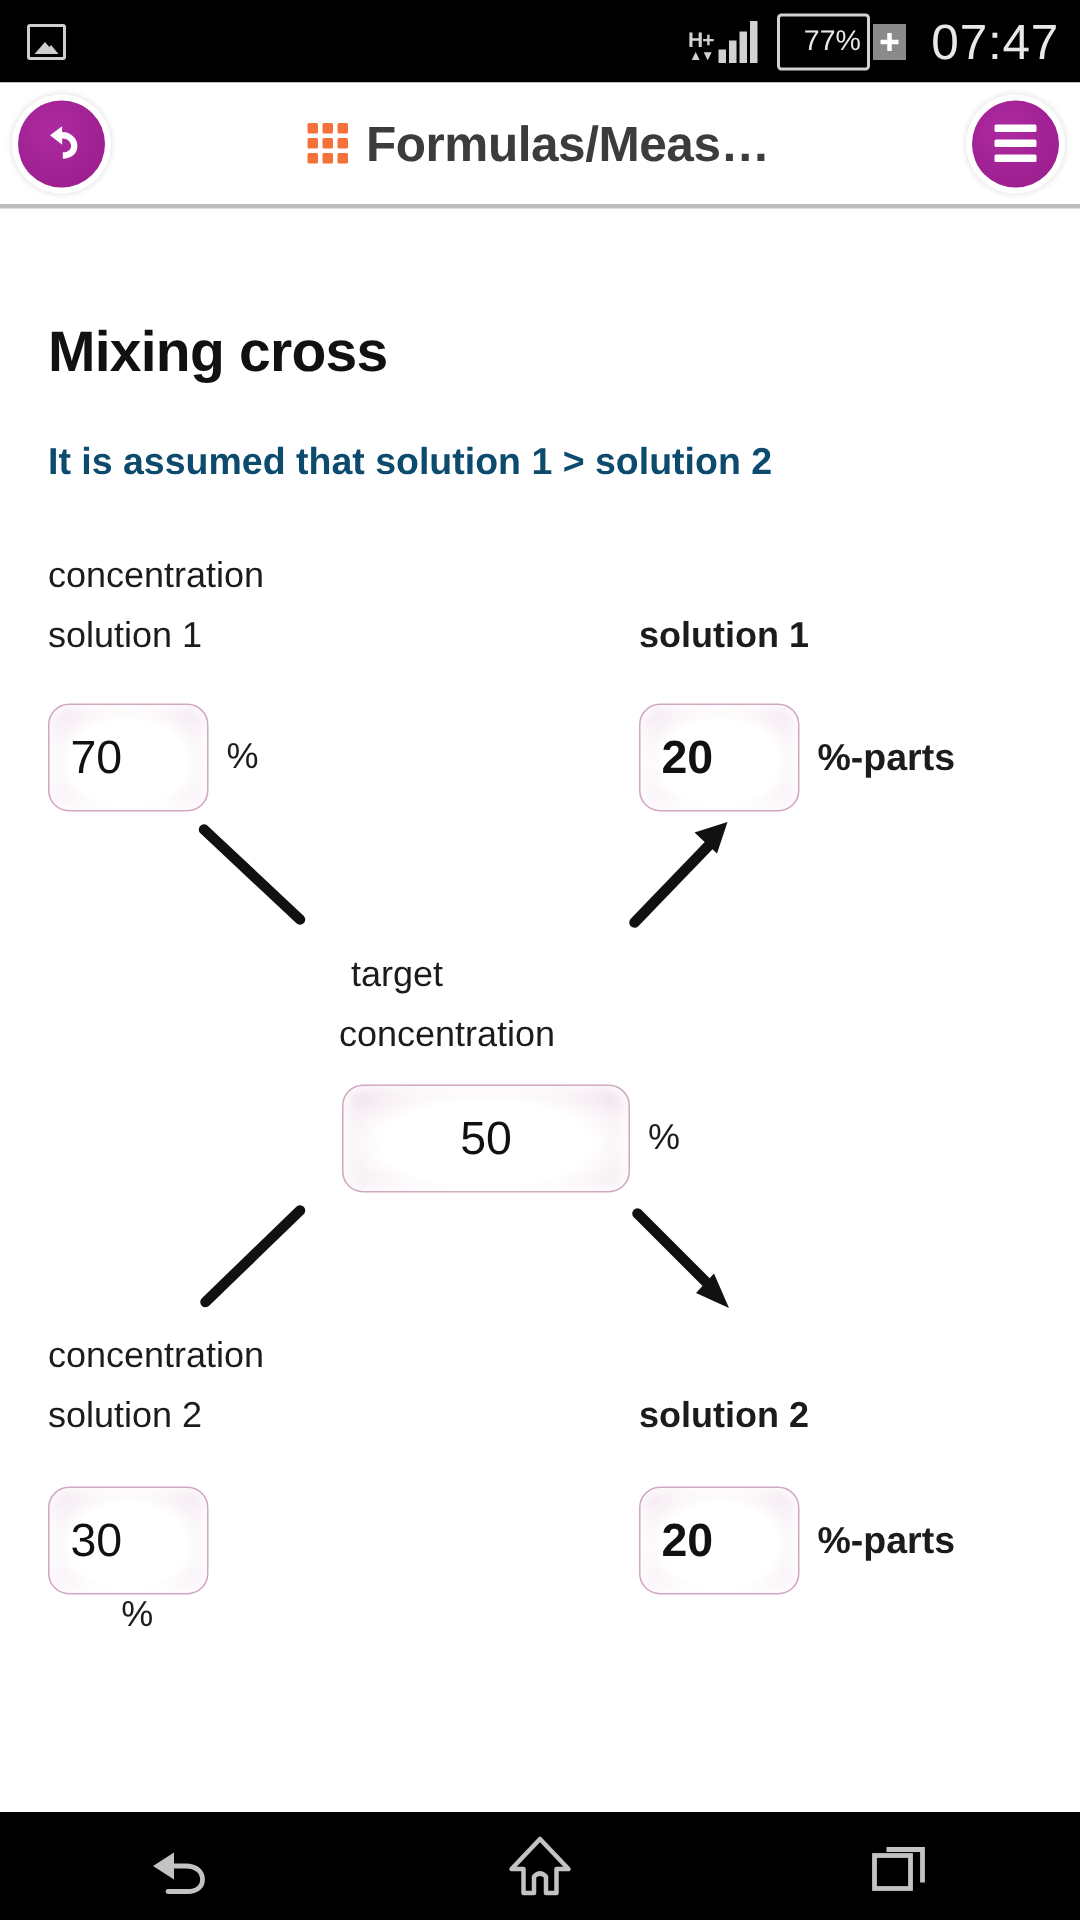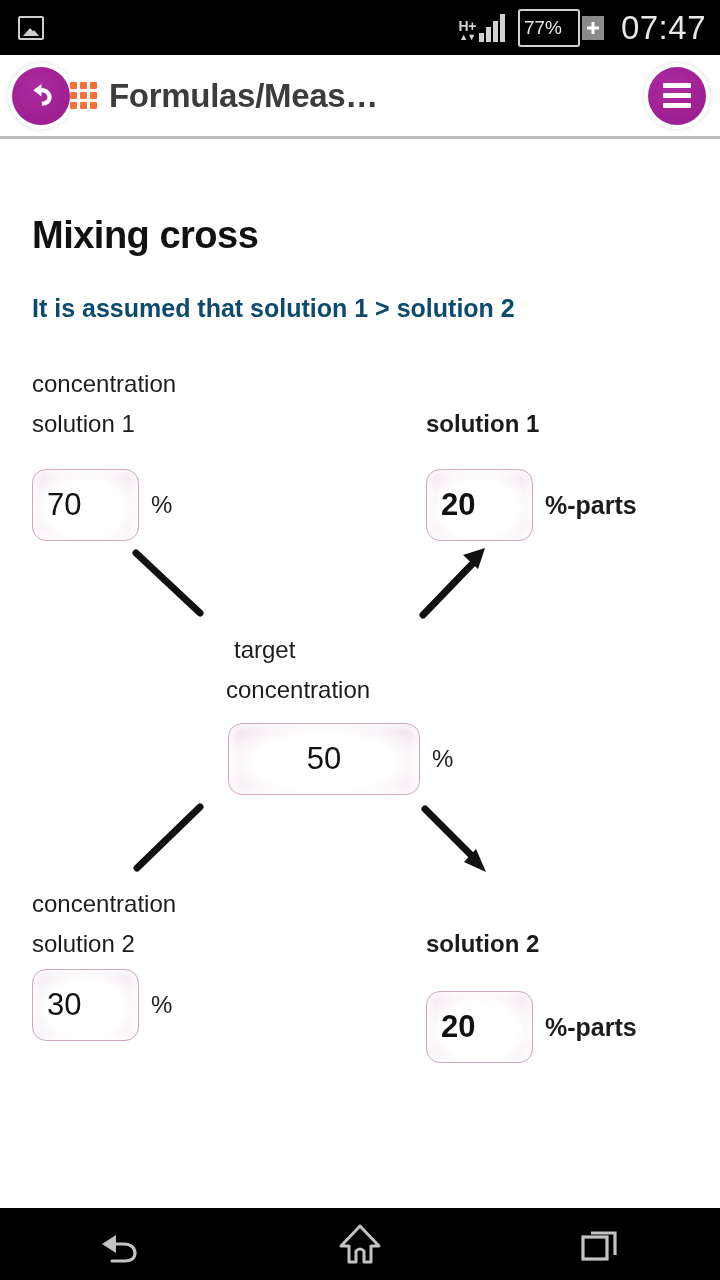--- a/index.html
+++ b/index.html
@@ -87,21 +87,21 @@
 
   .battery {
     display: flex; align-items: center;
     margin-left: 4px;
   }
   .battery-body {
     border: 2px solid #d2d2d2;
     border-radius: 3px;
     height: 38px;
     min-width: 62px;
-    display: flex; align-items: center; justify-content: flex-start;
+    display: flex; align-items: center; justify-content: flex-end;
     padding: 0 4px;
   }
   .battery-pct {
     color: #e8e8e8;
     font-size: 19px;
     line-height: 19px;
     font-weight: 400;
   }
   .battery-plug {
     width: 22px; height: 24px;
@@ -168,20 +168,21 @@
     display: block;
     width: 28px; height: 5px;
     background: #ffffff;
     border-radius: 1px;
   }
 
   .header-center {
     flex: 1;
     display: flex;
     align-items: center;
+    justify-content: center;
     gap: 12px;
   }
   .grid-icon {
     display: grid;
     grid-template-columns: repeat(3, 7px);
     grid-template-rows: repeat(3, 7px);
     gap: 3px;
   }
   .grid-icon i { display: block; background: #f4713c; border-radius: 1px; }
 
@@ -369,21 +370,21 @@
     <div class="label" style="left:226px; top:528px;">concentration</div>
     <div class="field-row" style="left:228px; top:581px;">
       <div class="field w-wide">
         <span class="field-val">50</span>
       </div>
       <span class="unit">%</span>
     </div>
 
     <div class="label" style="left:32px; top:742px;">concentration</div>
     <div class="label" style="left:32px; top:782px;">solution 2</div>
-    <div class="field-row" style="left:32px; top:827px;">
+    <div class="field-row" style="left:32px; top:849px;flex-direction:column;">
       <div class="field w-small">
         <span class="field-val">30</span>
       </div>
       <span class="unit">%</span>
     </div>
 
     <div class="label bold" style="left:426px; top:782px;">solution 2</div>
     <div class="field-row" style="left:426px; top:849px;">
       <div class="field w-small output">
         <span class="field-val">20</span>

